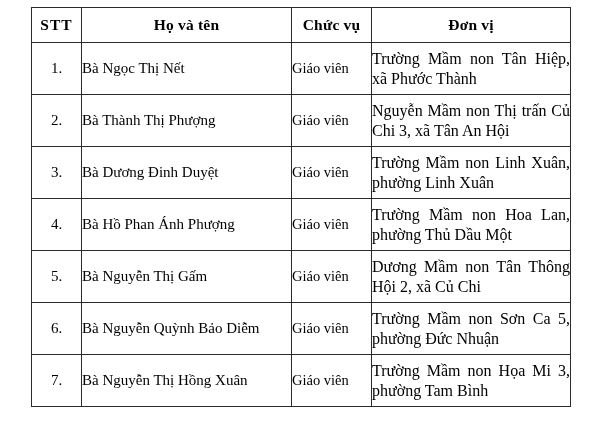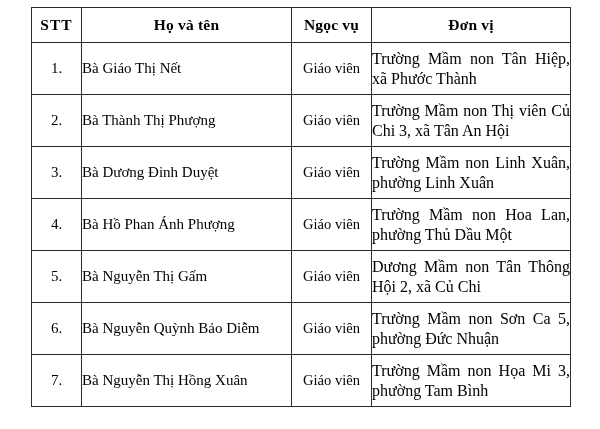--- a/index.html
+++ b/index.html
@@ -54,21 +54,20 @@
   .cell-stt {
     text-align: center;
     font-size: 15px;
   }
   .cell-name {
     text-align: left;
     font-size: 15px;
     padding-left: 12px;
   }
   .cell-role {
-    text-align: center;
     font-size: 14.5px;
   }
   .cell-unit {
     text-align: justify;
     text-align-last: left;
     font-size: 16px;
     padding-left: 8px;
     padding-right: 7px;
     line-height: 1.25;
     hyphens: none;
@@ -82,36 +81,36 @@
     <colgroup>
       <col class="c-stt">
       <col class="c-name">
       <col class="c-role">
       <col class="c-unit">
     </colgroup>
     <thead data-name="table-header">
       <tr data-name="table-header-row">
         <th class="hdr-cell" data-name="header-stt">STT</th>
         <th class="hdr-cell" data-name="header-name">Họ và tên</th>
-        <th class="hdr-cell" data-name="header-role">Ngọc vụ</th>
+        <th class="hdr-cell" data-name="header-role">Chức vụ</th>
         <th class="hdr-cell" data-name="header-unit">Đơn vị</th>
       </tr>
     </thead>
     <tbody data-name="table-body">
       <tr class="row-cell" data-name="table-row">
         <td class="cell-stt" data-name="cell-stt">1.</td>
-        <td class="cell-name" data-name="cell-name">Bà Giáo Thị Nết</td>
+        <td class="cell-name" data-name="cell-name">Bà Ngọc Thị Nết</td>
         <td class="cell-role" data-name="cell-role">Giáo viên</td>
         <td class="cell-unit" data-name="cell-unit">Trường Mầm non Tân Hiệp, xã Phước Thành</td>
       </tr>
       <tr class="row-cell" data-name="table-row">
         <td class="cell-stt" data-name="cell-stt">2.</td>
         <td class="cell-name" data-name="cell-name">Bà Thành Thị Phượng</td>
         <td class="cell-role" data-name="cell-role">Giáo viên</td>
-        <td class="cell-unit" data-name="cell-unit">Trường Mầm non Thị viên Củ Chi 3, xã Tân An Hội</td>
+        <td class="cell-unit" data-name="cell-unit">Nguyễn Mầm non Thị trấn Củ Chi 3, xã Tân An Hội</td>
       </tr>
       <tr class="row-cell" data-name="table-row">
         <td class="cell-stt" data-name="cell-stt">3.</td>
         <td class="cell-name" data-name="cell-name">Bà Dương Đinh Duyệt</td>
         <td class="cell-role" data-name="cell-role">Giáo viên</td>
         <td class="cell-unit" data-name="cell-unit">Trường Mầm non Linh Xuân, phường Linh Xuân</td>
       </tr>
       <tr class="row-cell" data-name="table-row">
         <td class="cell-stt" data-name="cell-stt">4.</td>
         <td class="cell-name" data-name="cell-name">Bà Hồ Phan Ánh Phượng</td>

